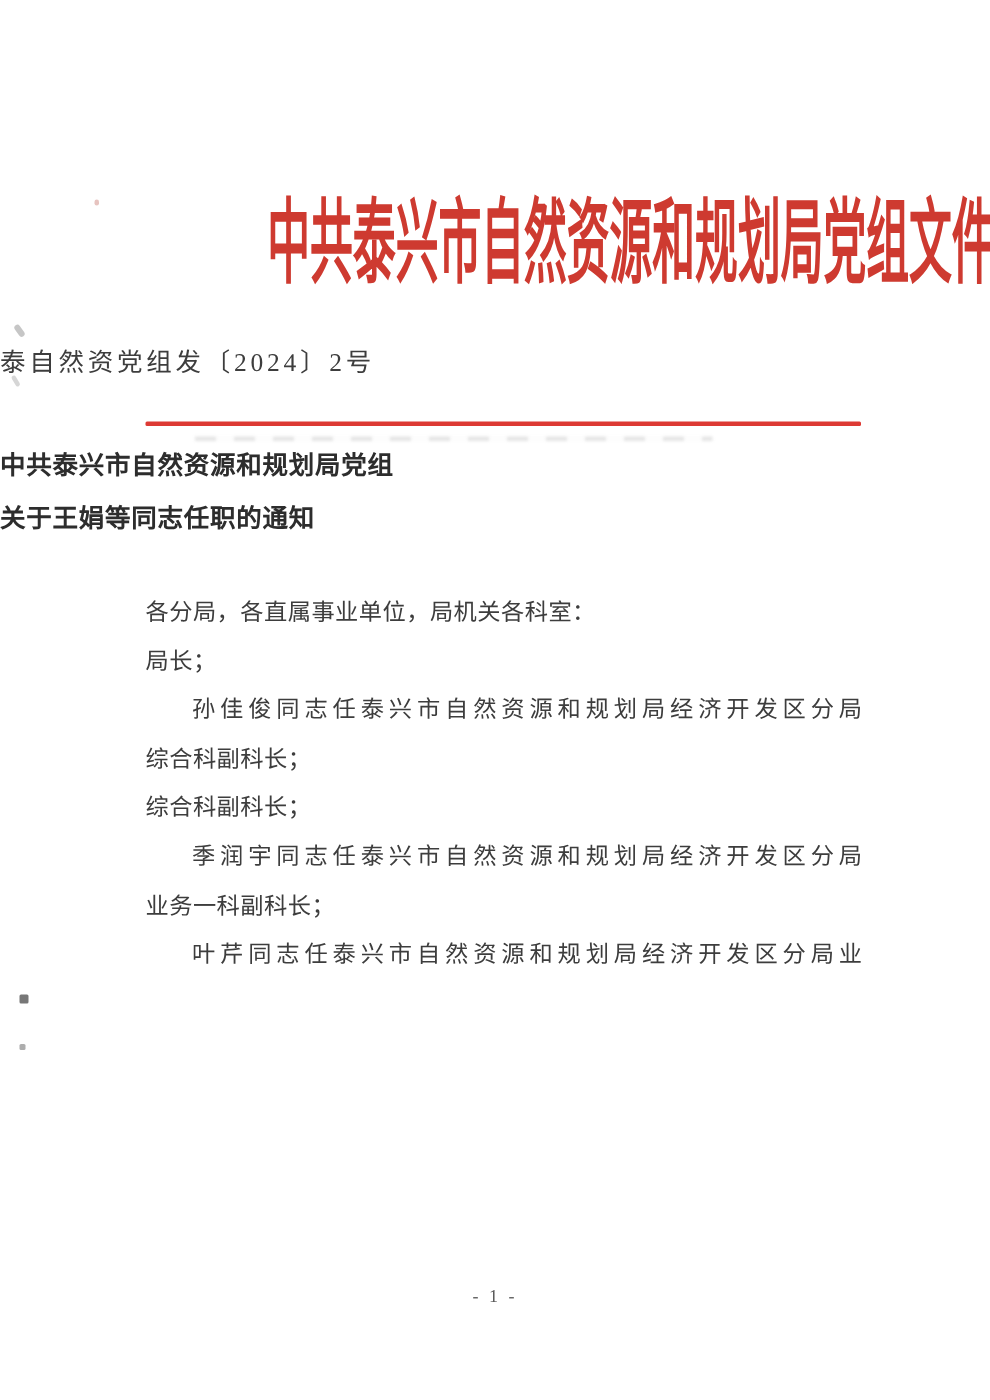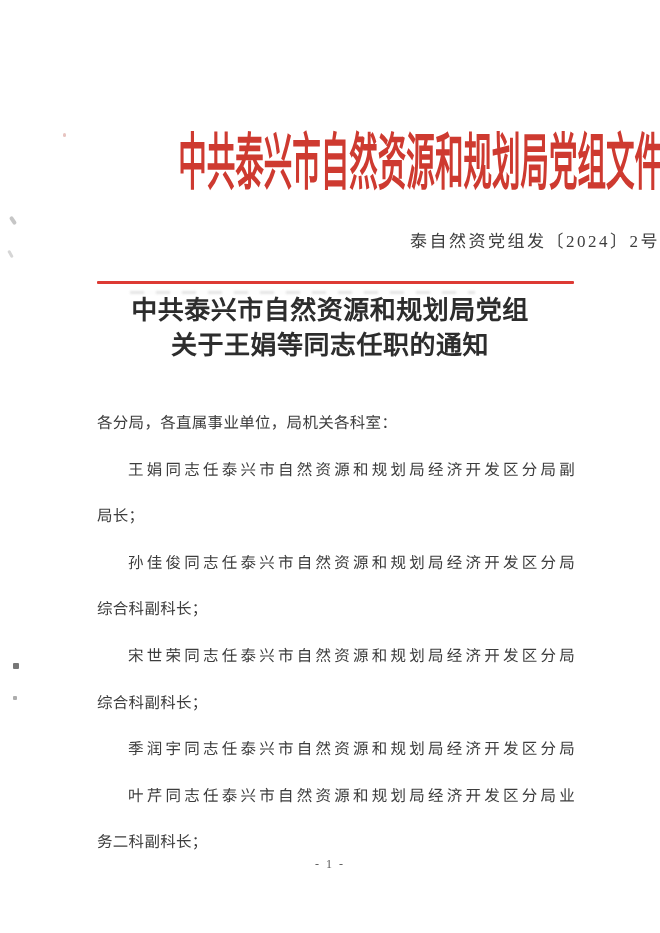--- a/index.html
+++ b/index.html
@@ -19,21 +19,21 @@
     text-align: center; white-space: nowrap;
     font-size: 62px; line-height: 72px; font-weight: bold;
     letter-spacing: 0px;
     color: var(--masthead_red, #ce3a30);
     transform: scaleX(0.46);
     transform-origin: 50% 50%;
   }
   
   .doc-number {
     position: absolute; top: 230px; left: 0; width: 100%;
-    text-align: right;
+    text-align: left;
     font-size: 17px; line-height: 24px; letter-spacing: 2.5px;
     color: var(--body_ink, #3d3d3d);
   }
   
   .red-rule {
     position: absolute; top: 281px; left: 97px;
     width: 477px; height: 3px;
     background: var(--rule_red, #dd3a34);
     border-radius: 1px;
   }
@@ -41,34 +41,34 @@
   .smudge {
     position: absolute; top: 291px; left: 130px;
     width: 345px; height: 3px;
     background: repeating-linear-gradient(90deg,
       rgba(110,110,110,0.18) 0 14px, rgba(110,110,110,0.02) 14px 26px);
     filter: blur(1px);
   }
   
   .title {
     position: absolute; top: 293px; left: 0; width: 100%;
-    text-align: center;
-    font-size: 26px; line-height: 35px; font-weight: bold;
+    text-align: left;
+    font-size: 17px; line-height: 35px; font-weight: bold;
     letter-spacing: 0.5px;
     color: var(--title_ink, #2d2d2d);
   }
   .title .t-line { display: block; }
   
   .body-block {
     position: absolute; top: 393px; left: 97px; width: 478px;
     font-size: 15.5px; line-height: 32.6px;
     letter-spacing: 0.3px;
     color: var(--body_ink, #3d3d3d);
   }
-  .ln { white-space: nowrap; margin-top: 14px; }
+  .ln { white-space: nowrap; }
   .ln.ind { text-indent: 31px; }
   .ln.fill {
     white-space: normal;
     text-align: justify;
     text-align-last: justify;
   }
   
   .page-footer {
     position: absolute; top: 856px; left: 0; width: 100%;
     text-align: center;
@@ -95,29 +95,27 @@
   <div class="red-rule"></div>
   <div class="smudge"></div>
 
   <div class="title">
     <span class="t-line">中共泰兴市自然资源和规划局党组</span>
     <span class="t-line">关于王娟等同志任职的通知</span>
   </div>
 
   <div class="body-block">
     <div class="ln">各分局，各直属事业单位，局机关各科室：</div>
-    <div class="ln ind fill">王娟同志任泰兴市自然资源和规划局经济开发区分局副</div>
     <div class="ln">局长；</div>
     <div class="ln ind fill">孙佳俊同志任泰兴市自然资源和规划局经济开发区分局</div>
     <div class="ln">综合科副科长；</div>
-    <div class="ln ind fill">宋世荣同志任泰兴市自然资源和规划局经济开发区分局</div>
     <div class="ln">综合科副科长；</div>
     <div class="ln ind fill">季润宇同志任泰兴市自然资源和规划局经济开发区分局</div>
+    <div class="ln">业务一科副科长；</div>
     <div class="ln ind fill">叶芹同志任泰兴市自然资源和规划局经济开发区分局业</div>
-    <div class="ln">务二科副科长；</div>
   </div>
 
   <div class="page-footer">- 1 -</div>
 
   <div class="art art-1"></div>
   <div class="art art-2"></div>
   <div class="art art-3"></div>
   <div class="art art-4"></div>
   <div class="art art-5"></div>
 

